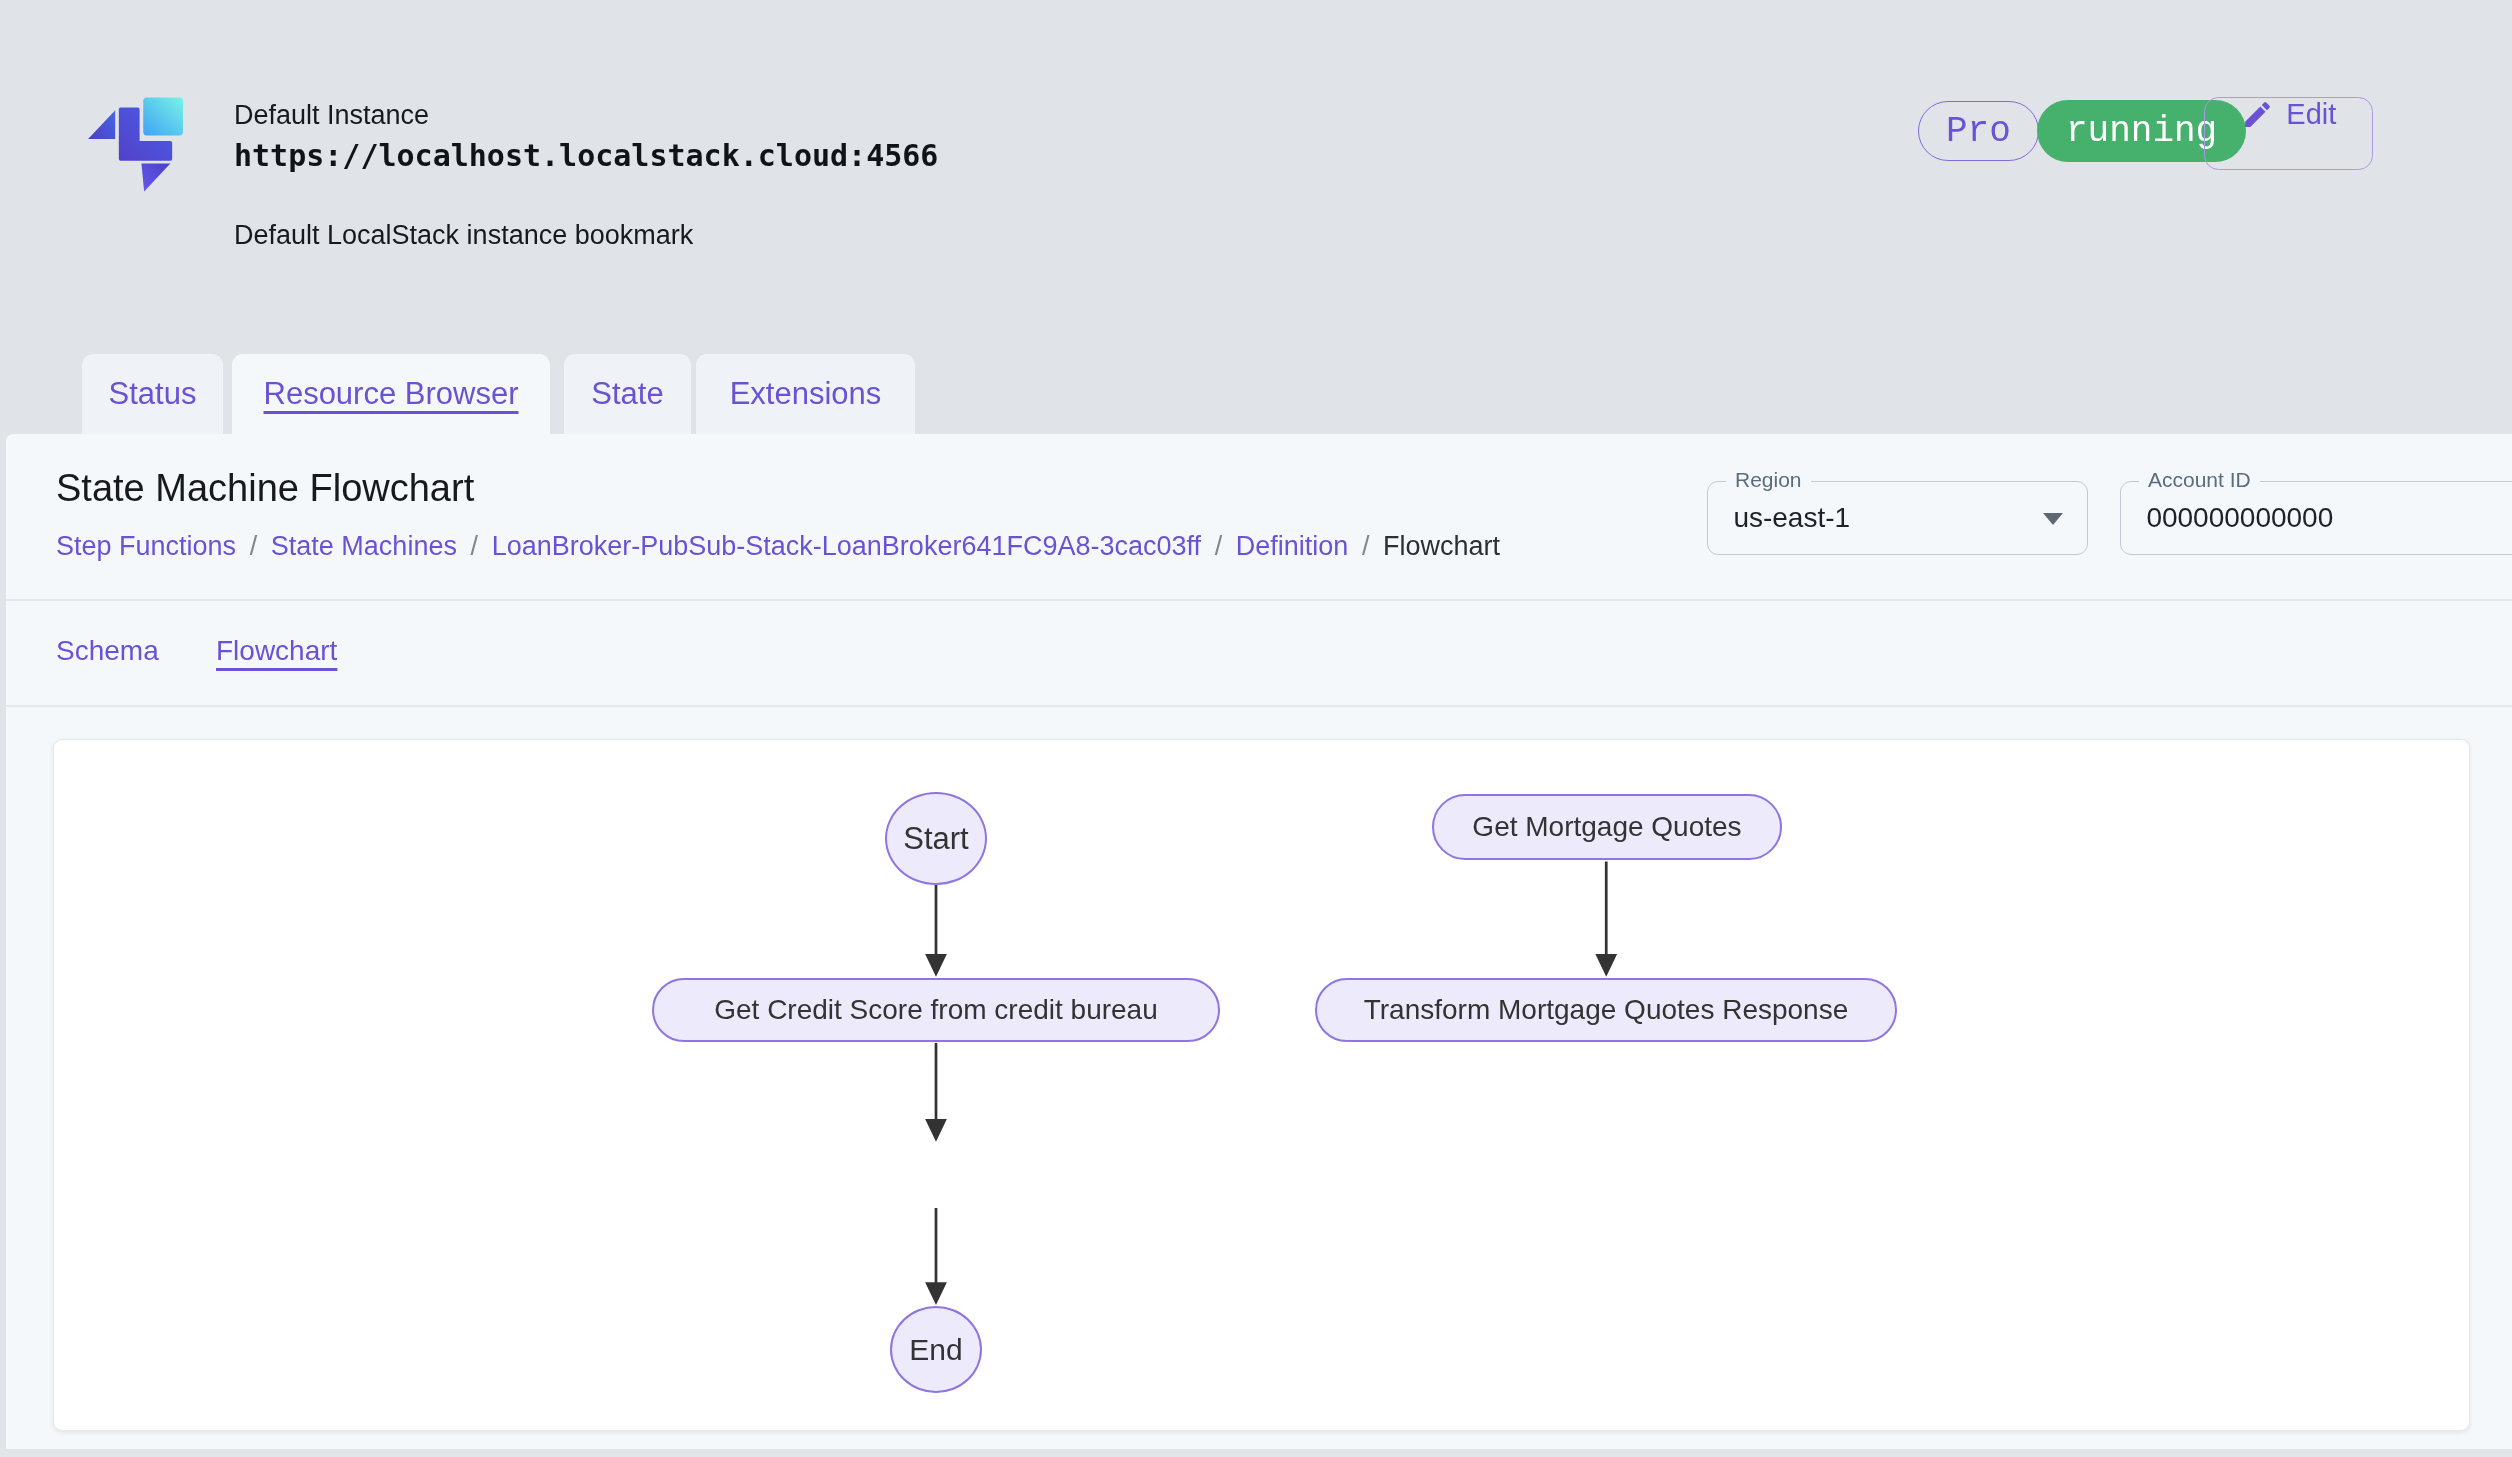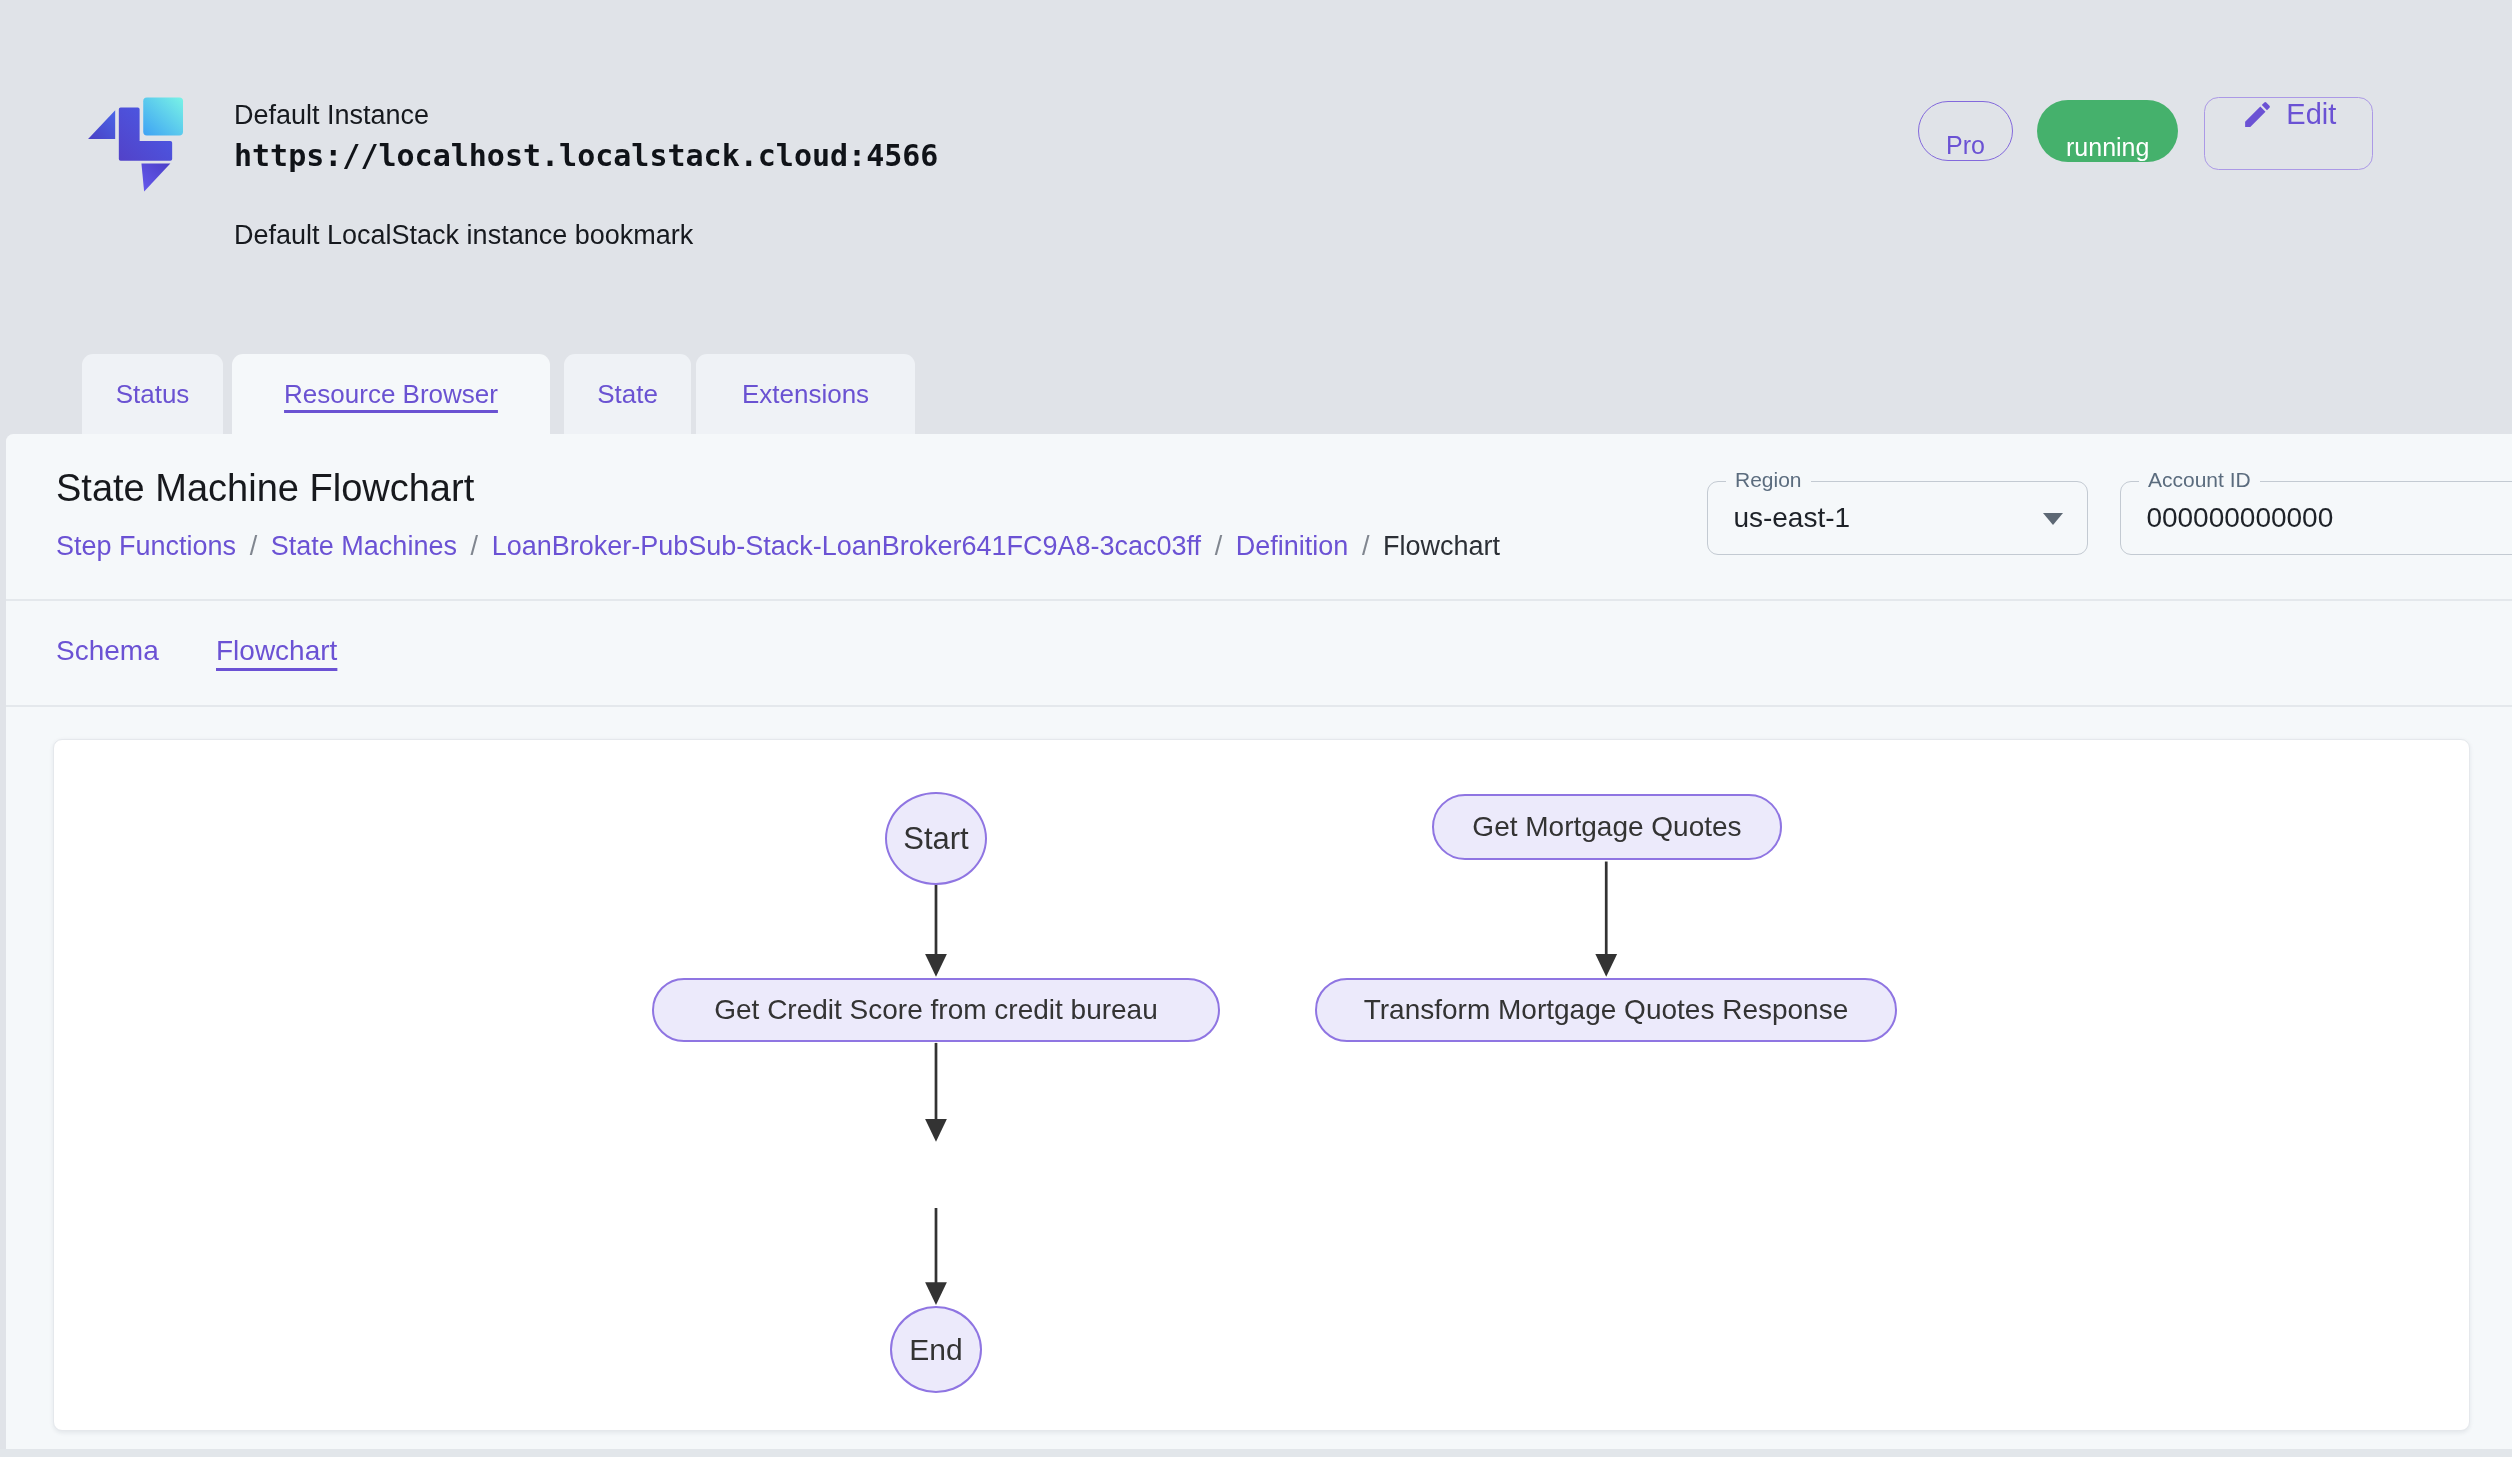--- a/index.html
+++ b/index.html
@@ -14,22 +14,22 @@
   .abs { position:absolute; }
 
   
   .logo { left:86px; top:93px; width:100px; height:113px; }
   .inst-name  { left:234px; top:100px; font-size:27px; color:#16191e; }
   .inst-url   { left:234px; top:138px; font-size:30px; font-weight:bold;
                 font-family:"DejaVu Sans Mono", monospace; color:#101318; }
   .inst-desc  { left:234px; top:220px; font-size:27px; color:#16191e; }
 
   .chip {
-    display:flex; align-items:flex-end; justify-content:center;
-    font-size:25px; border-radius:36px;
+    display:flex; align-items:center; justify-content:center;
+    font-size:36px; border-radius:36px;font-family:Liberation Mono, monospace;
   }
   .chip-pro {
     left:1918px; top:101px; height:60px; padding:0 27px;
     border:1.8px solid #8369dc; color:#6b52d4; background:transparent;
   }
   .chip-running {
     left:2037px; top:100px; height:62px; padding:0 29px;
     background:#45b16c; color:#ffffff; border:none;
   }
   .btn-edit {
@@ -37,21 +37,21 @@
     display:flex; align-items:flex-start; justify-content:center; gap:12.7px;
     border:1.8px solid #ab99e6; border-radius:14.5px; background:transparent;
     color:#6b52d4; font-size:29px; cursor:pointer;
     font-family:"Liberation Sans", sans-serif;
   }
 
   
   .tab {
     top:354px; height:80px;
     display:flex; align-items:center; justify-content:center;
-    font-size:26px; color:#6a52d2;
+    font-size:31px; color:#6a52d2;
     border-radius:11px 11px 0 0;
     background:#eff2f6; cursor:pointer;
   }
   .tab.active { background:#f5f8fa; }
   .tab.active .tab-label { text-decoration:underline; text-decoration-thickness:2.7px; text-underline-offset:7.3px; }
   .tab-status     { left:82px;  width:141px; }
   .tab-resources  { left:232px; width:318px; }
   .tab-state      { left:564px; width:127px; }
   .tab-extensions { left:696px; width:219px; }
 

